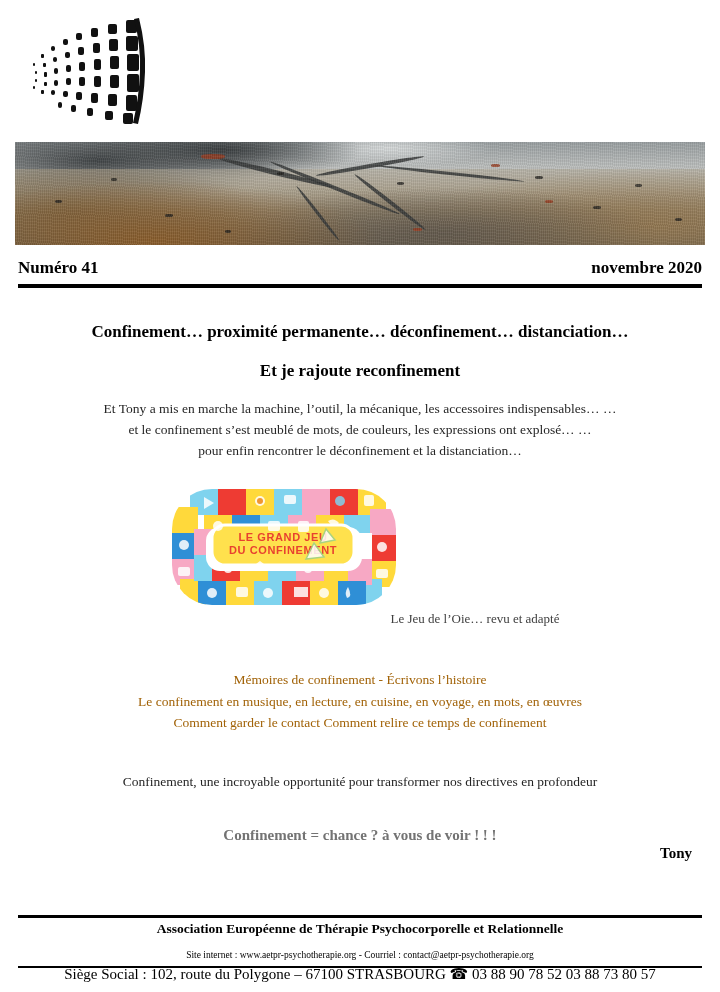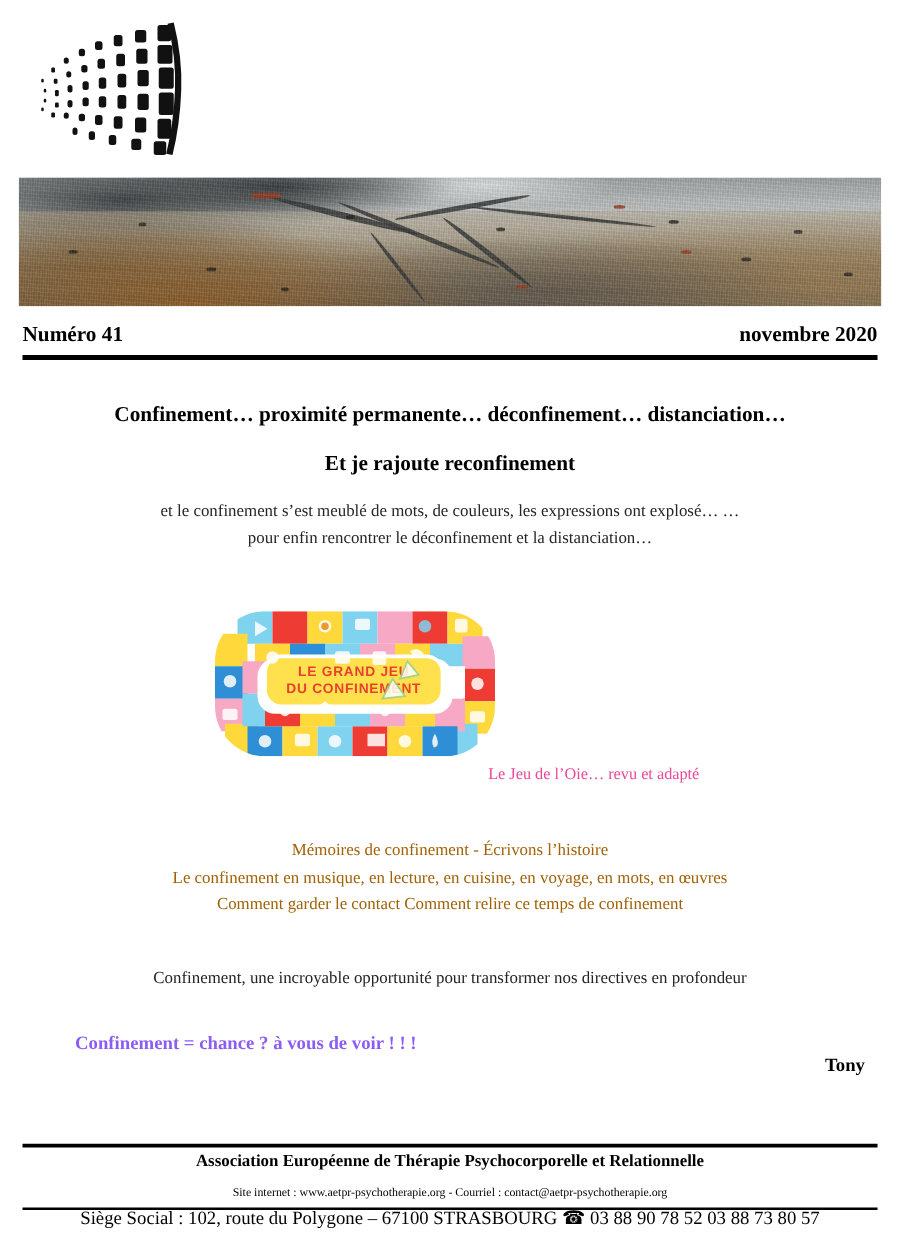--- a/index.html
+++ b/index.html
@@ -166,21 +166,21 @@
     width: 232px;
     height: 128px;
   }
   .game-caption {
     position: absolute;
     left: 330px;
     top: 611px;
     width: 290px;
     text-align: center;
     font-size: 13px;
-    color: #ec4899;
+    color: #404040;
   }
 
   
   .topics {
     position: absolute;
     left: 60px;
     top: 669px;
     width: 600px;
     text-align: center;
     font-size: 13.5px;
@@ -197,23 +197,24 @@
     text-align: center;
     font-size: 13.5px;
     line-height: 28px;
     color: #242424;
   }
   .punchline {
     position: absolute;
     left: 60px;
     top: 827px;
     width: 600px;
+    text-align: center;
     font-size: 15px;
     font-weight: 700;
-    color: #8b5cf6;
+    color: #737373;
   }
   .signature {
     position: absolute;
     right: 28px;
     top: 845px;
     font-size: 15px;
     font-weight: 700;
     margin-left: 44px;
   }
 
@@ -362,20 +363,21 @@
   <div class="issue-number">Numéro 41</div>
   <div class="issue-date">novembre 2020</div>
 </div>
 <div class="rule-top"></div>
 
 <div class="headline">Confinement… proximité permanente… déconfinement… distanciation…</div>
 
 <div class="subhead">Et je rajoute reconfinement</div>
 
 <div class="intro">
+  <div>Et Tony a mis en marche la machine, l’outil, la mécanique, les accessoires indispensables… …</div>
   <div>et le confinement s’est meublé de mots, de couleurs, les expressions ont explosé… …</div>
   <div>pour enfin rencontrer le déconfinement et la distanciation…</div>
 </div>
 
 <div class="game-figure">
   <svg class="game-board" viewBox="0 0 232 128">
     <defs>
       <clipPath id="boardClip">
         <rect x="4" y="6" width="224" height="116" rx="40" ry="40"></rect>
       </clipPath>

